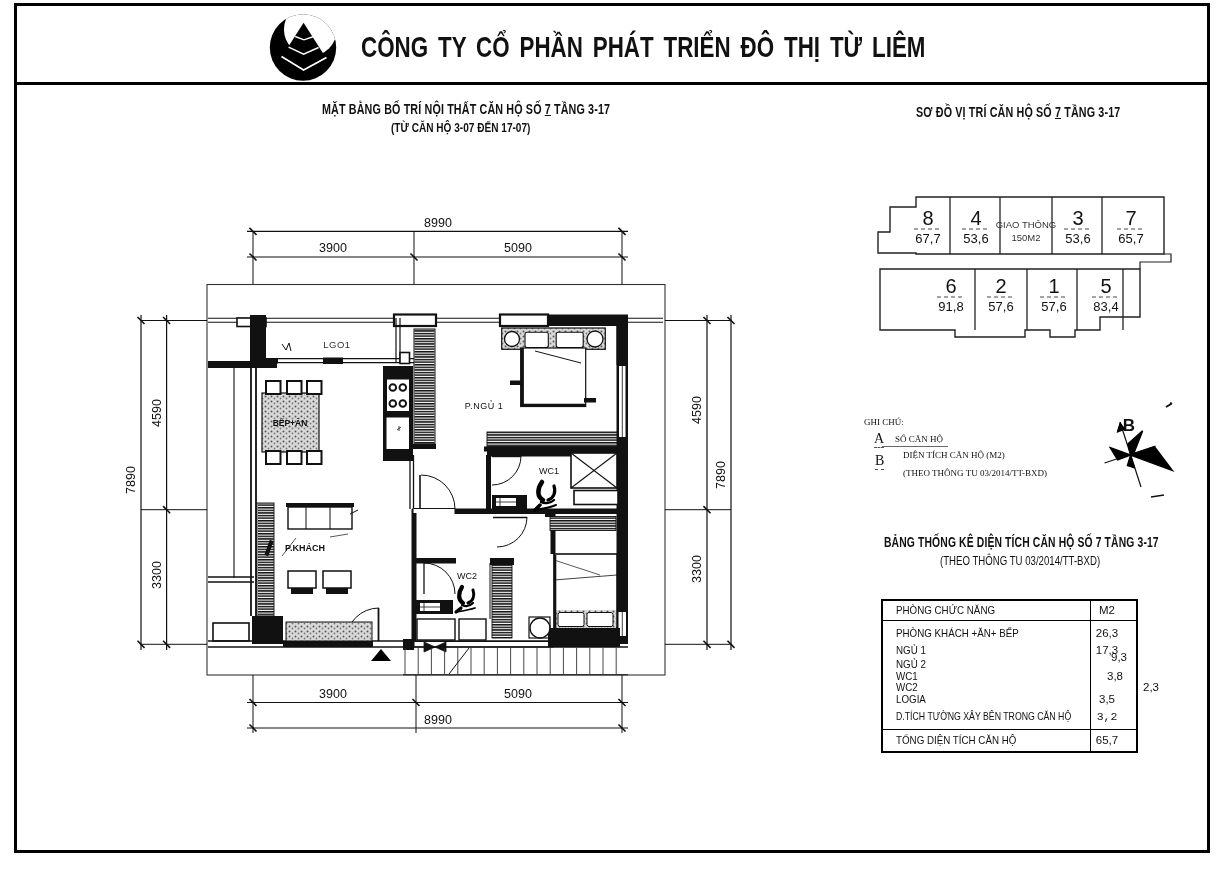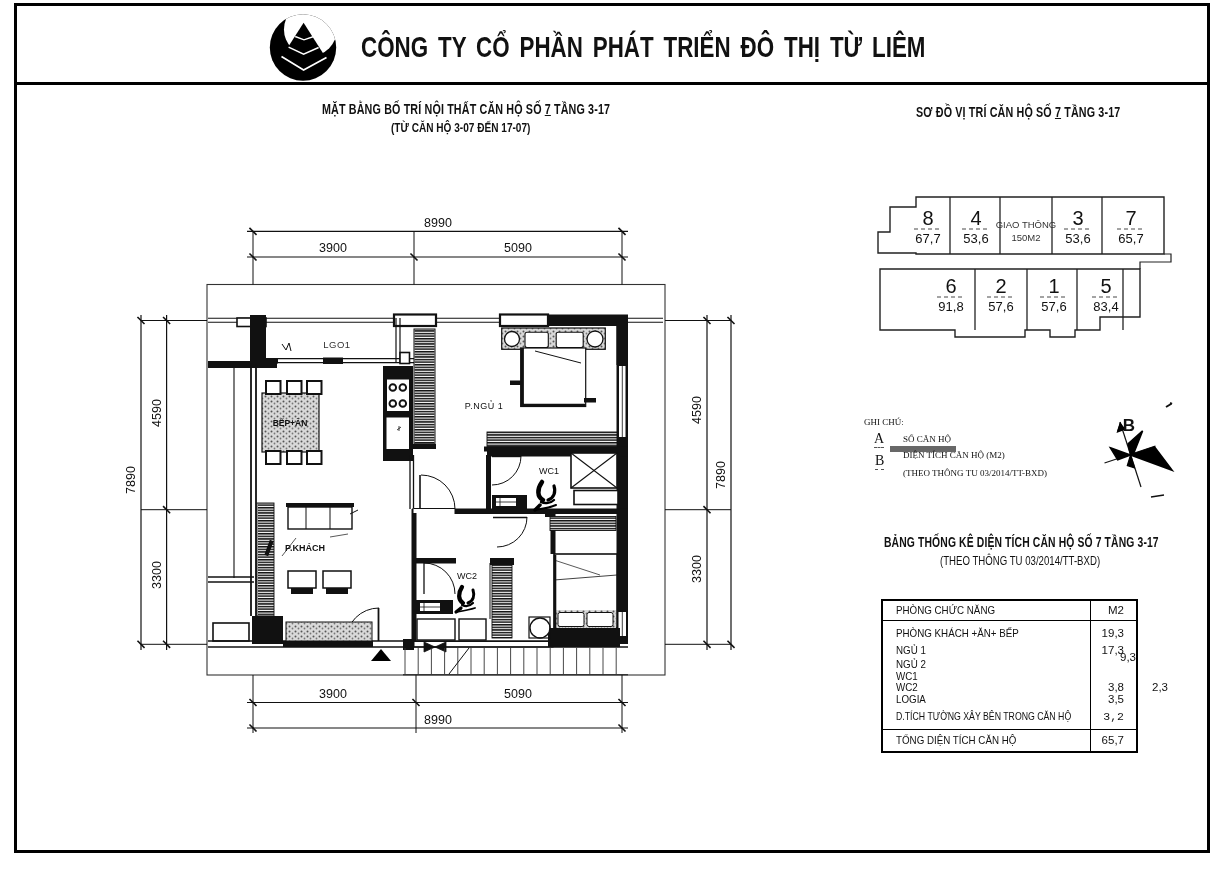--- a/index.html
+++ b/index.html
@@ -9,21 +9,21 @@
 #hdr{position:absolute;left:14px;top:3px;width:1190px;height:76px;border:3.5px solid #000;}
 #hdrtext{position:absolute;left:361px;top:30px;width:600px;font-size:30px;font-weight:bold;
   letter-spacing:0px;word-spacing:5px;white-space:nowrap;transform:scaleX(0.745);transform-origin:left;}
 .t1{position:absolute;font-weight:bold;font-size:14.5px;white-space:nowrap;letter-spacing:0.2px;transform:scaleX(0.74);transform-origin:left;}
 .t2{position:absolute;font-weight:bold;font-size:12px;white-space:nowrap;transform:scaleX(0.84);transform-origin:left;}
 #tbl{position:absolute;left:881px;top:599px;width:253px;height:150px;border:2px solid #000;font-size:11.5px;}
 #tbl .m2col{position:absolute;left:207px;top:0;width:0;height:150px;border-left:1.5px solid #000;}
 #tbl .hline1{position:absolute;left:0;top:19px;width:253px;border-top:1.5px solid #000;}
 #tbl .hline2{position:absolute;left:0;top:128px;width:253px;border-top:1.5px solid #000;}
 .trow{position:absolute;left:13px;white-space:nowrap;transform:scaleX(0.85);transform-origin:left;}
-.tval{position:absolute;left:207px;width:34px;text-align:right;white-space:nowrap;}
+.tval{position:absolute;left:207px;width:34px;text-align:center;white-space:nowrap;}
 #legend{position:absolute;left:864px;top:417px;font-size:9px;}
 #legend div{white-space:nowrap;font-family:Liberation Serif, serif;}
 svg text{font-family:"Liberation Sans",sans-serif;}
 </style>
 </head>
 <body>
 <div id="wrap">
   <div id="pageborder"></div>
   <div id="hdr"></div>
 
@@ -49,41 +49,41 @@
   <div class="t1" style="left:884px;top:533px;font-size:15px;transform:scaleX(0.69);">BẢNG THỐNG KÊ DIỆN TÍCH CĂN HỘ SỐ 7 TẦNG 3-17</div>
   <div class="t2" style="left:940px;top:554px;font-weight:normal;font-size:12.5px;transform:scaleX(0.77);">(THEO THÔNG TU 03/2014/TT-BXD)</div>
 
   <div id="tbl">
     <div class="m2col"></div>
     <div class="hline1"></div>
     <div class="hline2"></div>
     <div class="trow" style="top:3px;">PHÒNG CHỨC NĂNG</div>
       <div class="tval" style="top:3px;">M2</div>
     <div class="trow" style="top:26px;">PHÒNG KHÁCH +ĂN+ BẾP</div>
-      <div class="tval" style="top:26px;">19,3</div>
+      <div class="tval" style="top:26px;">26,3</div>
     <div class="trow" style="top:43px;">NGỦ 1</div>
       <div class="tval" style="top:43px;">17,3</div>
     <div class="trow" style="top:57px;">NGỦ 2</div>
       <div class="tval" style="top:50px;padding-left:12px;">9,3</div>
     <div class="trow" style="top:69px;">WC1</div>
-      <div class="tval" style="top:80px;">3,8</div>
+      <div class="tval" style="top:69px;margin-left:8px;">3,8</div>
     <div class="trow" style="top:80px;">WC2</div>
       <div class="tval" style="top:80px;margin-left:44px;">2,3</div>
     <div class="trow" style="top:92px;">LOGIA</div>
       <div class="tval" style="top:92px;">3,5</div>
     <div class="trow" style="top:109px;transform:scaleX(0.76);">D.TÍCH TƯỜNG XÂY BÊN TRONG CĂN HỘ</div>
       <div class="tval" style="top:109px;font-family:Liberation Mono, monospace;">3,2</div>
     <div class="trow" style="top:133px;">TỔNG DIỆN TÍCH CĂN HỘ</div>
       <div class="tval" style="top:133px;">65,7</div>
   </div>
 
   <div id="legend">
     <div style="font-size:9px;">GHI CHÚ:</div>
     <div style="position:absolute;left:10px;top:14px;font-size:14px;border-bottom:1px dashed #555;">A</div>
-    <div style="position:absolute;left:26px;top:17px;border-bottom:6px solid #ef4444;padding:0 5px 2px 13px;">SỐ CĂN HỘ</div>
+    <div style="position:absolute;left:18px;top:17px;border-bottom:1px solid #ef4444;padding:0 5px 2px 13px;">SỐ CĂN HỘ</div>
     <div style="position:absolute;left:11px;top:36px;font-size:14px;border-bottom:1px dashed #555;">B</div>
     <div style="position:absolute;left:39px;top:33px;">DIỆN TÍCH CĂN HỘ (M2)</div>
     <div style="position:absolute;left:39px;top:51px;">(THEO THÔNG TU 03/2014/TT-BXD)</div>
   </div>
 
   <svg id="plan" style="position:absolute;left:0;top:0" width="1223" height="871" viewBox="0 0 1223 871">
 <defs>
 <pattern id="hz" width="4" height="2.6" patternUnits="userSpaceOnUse">
   <rect width="4" height="2.6" fill="#fff"></rect>
           <rect y="0" width="4" height="1.5" fill="#111"></rect>

